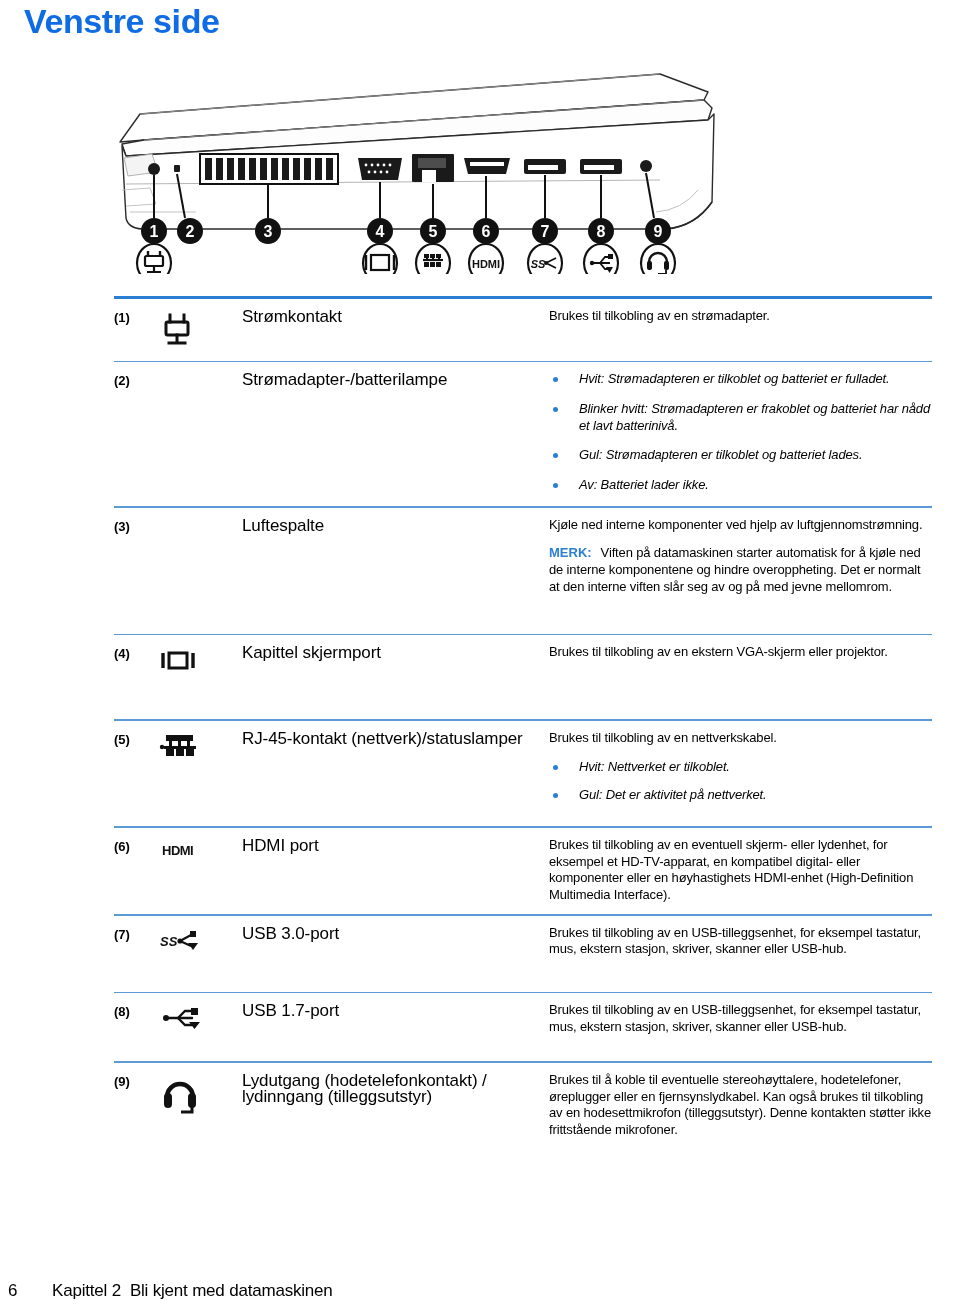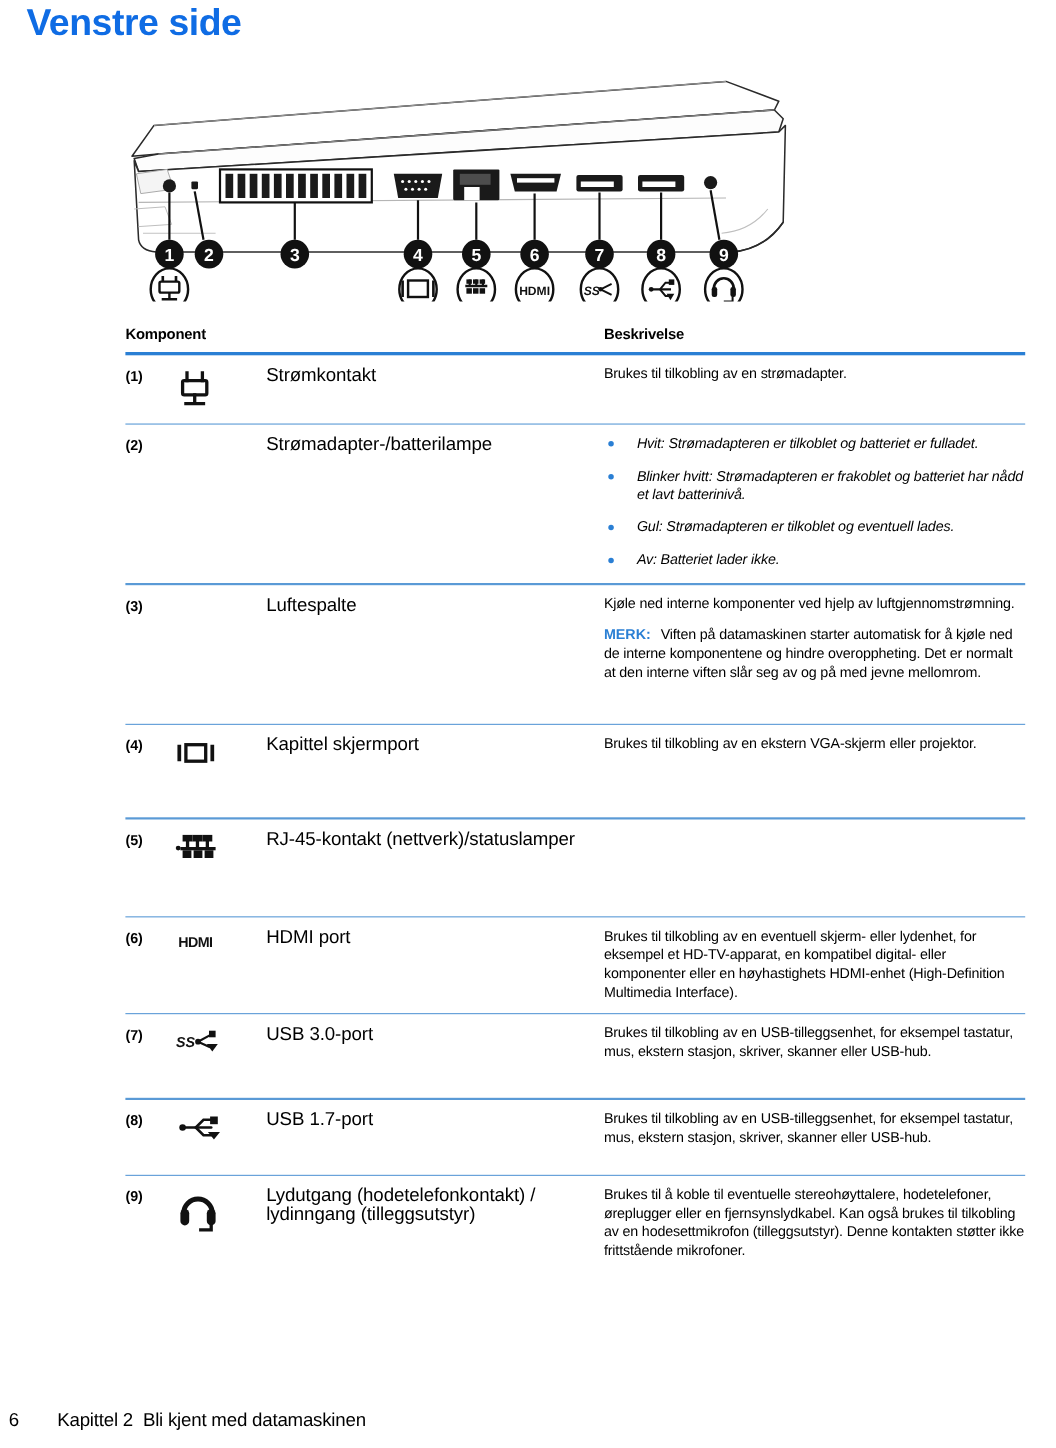--- a/index.html
+++ b/index.html
@@ -318,24 +318,20 @@
       <rect x="547" y="199" width="5" height="9" rx="2" fill="#111" stroke="none"></rect>
       <rect x="564" y="199" width="5" height="9" rx="2" fill="#111" stroke="none"></rect>
       <path d="M566 208 L566 212 L558 212" stroke-width="1.8"></path>
     </g>
   </g>
 </svg>
 </div>
 
 <div class="comp-table">
 
-  <div class="thead">
-    <div class="th th-komponent">Komponent</div>
-    <div class="th th-beskrivelse">Beskrivelse</div>
-  </div>
   <div class="rule-thick"></div>
 
   <div class="row r1">
     <div class="cell-num">(1)</div>
     <div class="cell-icon">
       <svg width="40" height="42" viewBox="0 0 40 42">
         <g fill="none" stroke="#111" stroke-width="3" stroke-linecap="square">
           <path d="M12 6 L12 13 M26 6 L26 13"></path>
           <rect x="8" y="13" width="22" height="13" rx="1.5"></rect>
           <path d="M19 26 L19 34 M11 34 L27 34"></path>
@@ -348,21 +344,21 @@
   <div class="rule-thin"></div>
 
   <div class="row r2">
     <div class="cell-num">(2)</div>
     <div class="cell-icon"></div>
     <div class="cell-name">Strømadapter-/batterilampe</div>
     <div class="cell-desc">
       <ul class="bullets">
         <li>Hvit: Strømadapteren er tilkoblet og batteriet er fulladet.</li>
         <li>Blinker hvitt: Strømadapteren er frakoblet og batteriet har nådd et lavt batterinivå.</li>
-        <li>Gul: Strømadapteren er tilkoblet og eventuell lades.</li>
+        <li>Gul: Strømadapteren er tilkoblet og batteriet lades.</li>
         <li>Av: Batteriet lader ikke.</li>
       </ul>
     </div>
   </div>
   <div class="rule-thin"></div>
 
   <div class="row r3">
     <div class="cell-num">(3)</div>
     <div class="cell-icon"></div>
     <div class="cell-name">Luftespalte</div>
@@ -403,20 +399,27 @@
           <rect x="17" y="4" width="9" height="6"></rect>
           <rect x="26" y="4" width="9" height="6"></rect>
           <rect x="8" y="18" width="8" height="7"></rect>
           <rect x="18" y="18" width="8" height="7"></rect>
           <rect x="28" y="18" width="8" height="7"></rect>
           <circle cx="4" cy="16" r="2.2"></circle>
         </g>
       </svg>
     </div>
     <div class="cell-name">RJ-45-kontakt (nettverk)/statuslamper</div>
+    <div class="cell-desc">
+      <p>Brukes til tilkobling av en nettverkskabel.</p>
+      <ul class="bullets tight" style="margin-top:12px">
+        <li>Hvit: Nettverket er tilkoblet.</li>
+        <li>Gul: Det er aktivitet på nettverket.</li>
+      </ul>
+    </div>
   </div>
   <div class="rule-thin"></div>
 
   <div class="row r6">
     <div class="cell-num">(6)</div>
     <div class="cell-icon">
       <svg width="50" height="24" viewBox="0 0 50 24">
         <text x="4" y="17" font-family="Liberation Sans, sans-serif" font-size="13" font-weight="bold" fill="#111" letter-spacing="-0.5">HDMI</text>
       </svg>
     </div>

